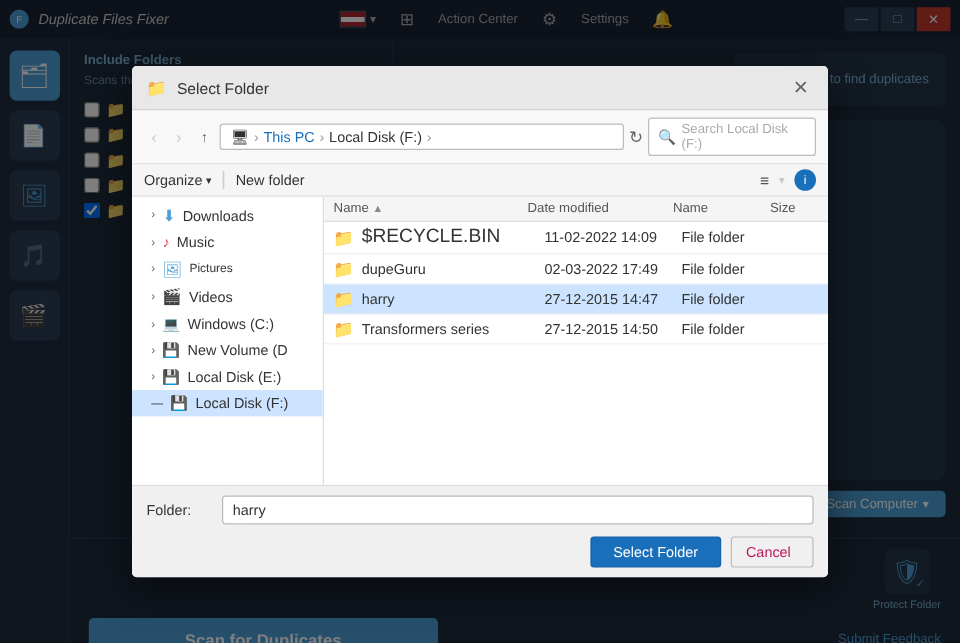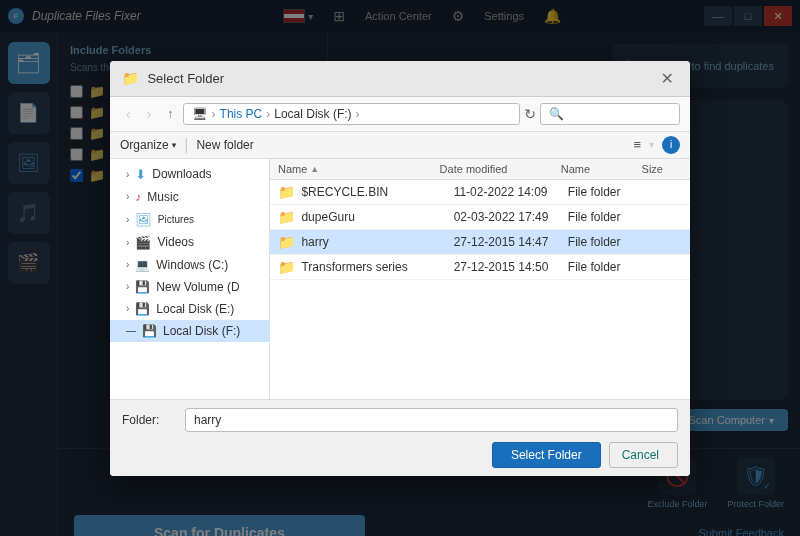--- a/index.html
+++ b/index.html
@@ -68,21 +68,21 @@
     .file-folder-icon { color: #f0a500; font-size: 14px; margin-right: 6px; }
 
     
     .dialog-footer { background: #f0f0f0; padding: 8px 12px; border-top: 1px solid #ddd; }
     .folder-input-row { display: flex; align-items: center; gap: 8px; margin-bottom: 10px; }
     .folder-label { font-size: 12px; color: #333; width: 55px; }
     .folder-input { flex: 1; background: white; border: 1px solid #bbb; border-radius: 3px; padding: 4px 8px; font-size: 12px; color: #333; }
     .dialog-buttons { display: flex; justify-content: flex-end; gap: 8px; }
     .dialog-btn { padding: 5px 18px; border-radius: 3px; font-size: 12px; cursor: pointer; }
     .dialog-btn-primary { background: #1a6fba; color: white; border: 1px solid #1560a8; }
-    .dialog-btn-secondary { background: #f0f0f0; color: #0f766e; border: 1px solid #bbb; padding-left: 12px; }
+    .dialog-btn-secondary { background: #f0f0f0; color: #be185d; border: 1px solid #bbb; padding-left: 12px; }
 
     
     ::-webkit-scrollbar { width: 6px; }
     ::-webkit-scrollbar-track { background: #f5f5f5; }
     ::-webkit-scrollbar-thumb { background: #bbb; border-radius: 3px; }
     .bg-folder-item { display: flex; align-items: center; gap: 6px; padding: 3px 8px; font-size: 11px; color: #8bacc4; }
   </style>
 </head>
 <body>
 
@@ -184,24 +184,20 @@
               <span>Scan Computer</span>
               <span style="font-size:10px;">▾</span>
             </button>
           </div>
         </div>
       </div>
 
       <div style="height:88px; background:#1e2a3a; border-top:1px solid #2a3d52; display:flex; flex-direction:column; justify-content:space-between; padding:8px 16px;">
 
         <div style="display:flex; justify-content:flex-end; gap:20px; margin-bottom:6px;">
-          <div style="display:flex;flex-direction:column;align-items:center;gap:4px;cursor:pointer;">
-            <div style="width:38px;height:38px;background:#243447;border-radius:6px;display:flex;align-items:center;justify-content:center;font-size:20px;color:#4a9fd4;">🚫</div>
-            <span style="color:#7ab3d4;font-size:9px;">Exclude Folder</span>
-          </div>
           <div style="display:flex;flex-direction:column;align-items:center;gap:4px;cursor:pointer;">
             <div style="width:38px;height:38px;background:#243447;border-radius:6px;display:flex;align-items:center;justify-content:center;font-size:20px;color:#4a9fd4;position:relative;">
               🛡
               <span style="position:absolute;bottom:4px;right:4px;color:#4a9fd4;font-size:9px;">✓</span>
             </div>
             <span style="color:#7ab3d4;font-size:9px;">Protect Folder</span>
           </div>
         </div>
 
         <div style="display:flex; align-items:center; justify-content:space-between;">
@@ -232,20 +228,21 @@
             </span>
           <span style="color:#999;">›</span>
           <span style="cursor:pointer;color:#1a6fba;">This PC</span>
           <span style="color:#999;">›</span>
           <span style="cursor:pointer;color:#333;">Local Disk (F:)</span>
           <span style="color:#999;">›</span>
         </div>
         <button class="refresh-btn" style="font-size:14px;background:none;border:none;cursor:pointer;color:#666;">↻</button>
         <div class="search-bar">
           <span style="color:#999;font-size:12px;">🔍</span>
+          <span style="color:#aaa;font-size:11px;">Search Local Disk (F:)</span>
         </div>
       </div>
 
       <div class="dialog-toolbar">
         <button class="organize-btn">
           <span>Organize</span>
           <span style="font-size:9px;">▾</span>
         </button>
         <span style="color:#ccc;">|</span>
         <button class="new-folder-btn">New folder</button>
@@ -313,21 +310,21 @@
             <div class="col-type">
               <span>Name</span>
             </div>
             <div class="col-size">
               <span>Size</span>
             </div>
           </div>
 
           <div class="file-row">
             <span class="file-folder-icon">📁</span>
-            <div class="col-name" style="flex:2;font-size:12px;text-align:right;">$RECYCLE.BIN</div>
+            <div class="col-name" style="flex:2;font-size:16px;text-align:right;">$RECYCLE.BIN</div>
             <div class="col-date" style="flex:1.5;font-size:12px;">11-02-2022 14:09</div>
             <div class="col-type" style="flex:1;font-size:12px;">File folder</div>
             <div class="col-size" style="flex:0.5;font-size:12px;"></div>
           </div>
           <div class="file-row">
             <span class="file-folder-icon">📁</span>
             <div class="col-name" style="flex:2;font-size:12px;">dupeGuru</div>
             <div class="col-date" style="flex:1.5;font-size:12px;">02-03-2022 17:49</div>
             <div class="col-type" style="flex:1;font-size:12px;">File folder</div>
             <div class="col-size" style="flex:0.5;font-size:12px;"></div>

